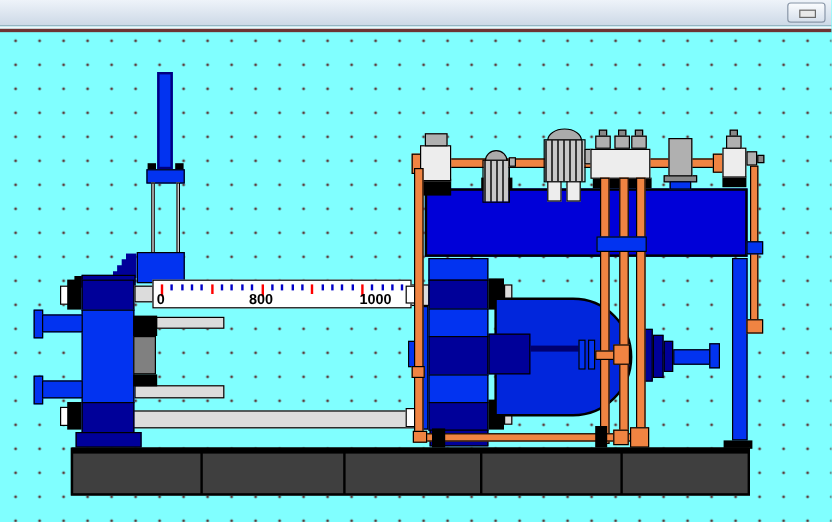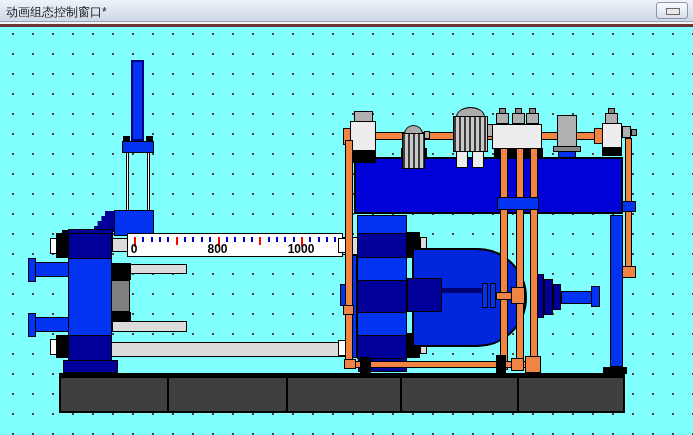--- a/index.html
+++ b/index.html
@@ -48,21 +48,20 @@
   .tick.tall {height:10px;background:var(--tick-red,#f00);}
   .tick.mid  {height:8px;background:var(--tick-red,#f00);}
   .tick.short{height:5px;background:var(--tick-blue,#0000c8);}
   .rlabel{position:absolute;top:9px;transform:translateX(-50%);font-size:12px;font-weight:bold;
     color:#000;font-family:"Liberation Sans",sans-serif;line-height:12px;}
 </style>
 </head>
 <body>
 
 <div class="titlebar">
-  <span class="title-text">动画组态控制窗口*</span>
   <div class="winbtn">
     <div class="glyph"></div>
   </div>
 </div>
 <div class="line-white"></div>
 <div class="line-maroon"></div>
 
 <div class="canvas"></div>
 
 <div class="scene">
@@ -122,21 +121,21 @@
         <div class="tick short" style="left: 147.95px;"></div>
         <div class="tick short" style="left: 156.3px;"></div>
         <div class="tick short" style="left: 164.65px;"></div>
         <div class="tick tall" style="left: 173px;"></div>
         <div class="tick short" style="left: 181.35px;"></div>
         <div class="tick short" style="left: 189.7px;"></div>
         <div class="tick short" style="left: 198.05px;"></div>
         <div class="tick short" style="left: 206.4px;"></div>
         <div class="rlabel" style="left: 6px;">0</div>
         <div class="rlabel" style="left: 89.5px;">800</div>
-        <div class="rlabel" style="left: 173px;">1000</div>
+        <div class="rlabel" style="left: 185px;">1000</div>
       </div>
   </div>
 
   <div class="p tankc" style="left:354px;top:157px;width:269px;height:57px"></div>
 
   <div class="p orange" style="left:343px;top:128px;width:9px;height:17px"></div>
   <div class="p orange" style="left:351px;top:132px;width:245px;height:8px"></div>
   <div class="p blackp" style="left:352px;top:149px;width:24px;height:14px"></div>
   <div class="p whitep" style="left:350px;top:121px;width:26px;height:30px;background:#ededed"></div>
   <div class="p mgray" style="left:354px;top:111px;width:19px;height:11px"></div>

